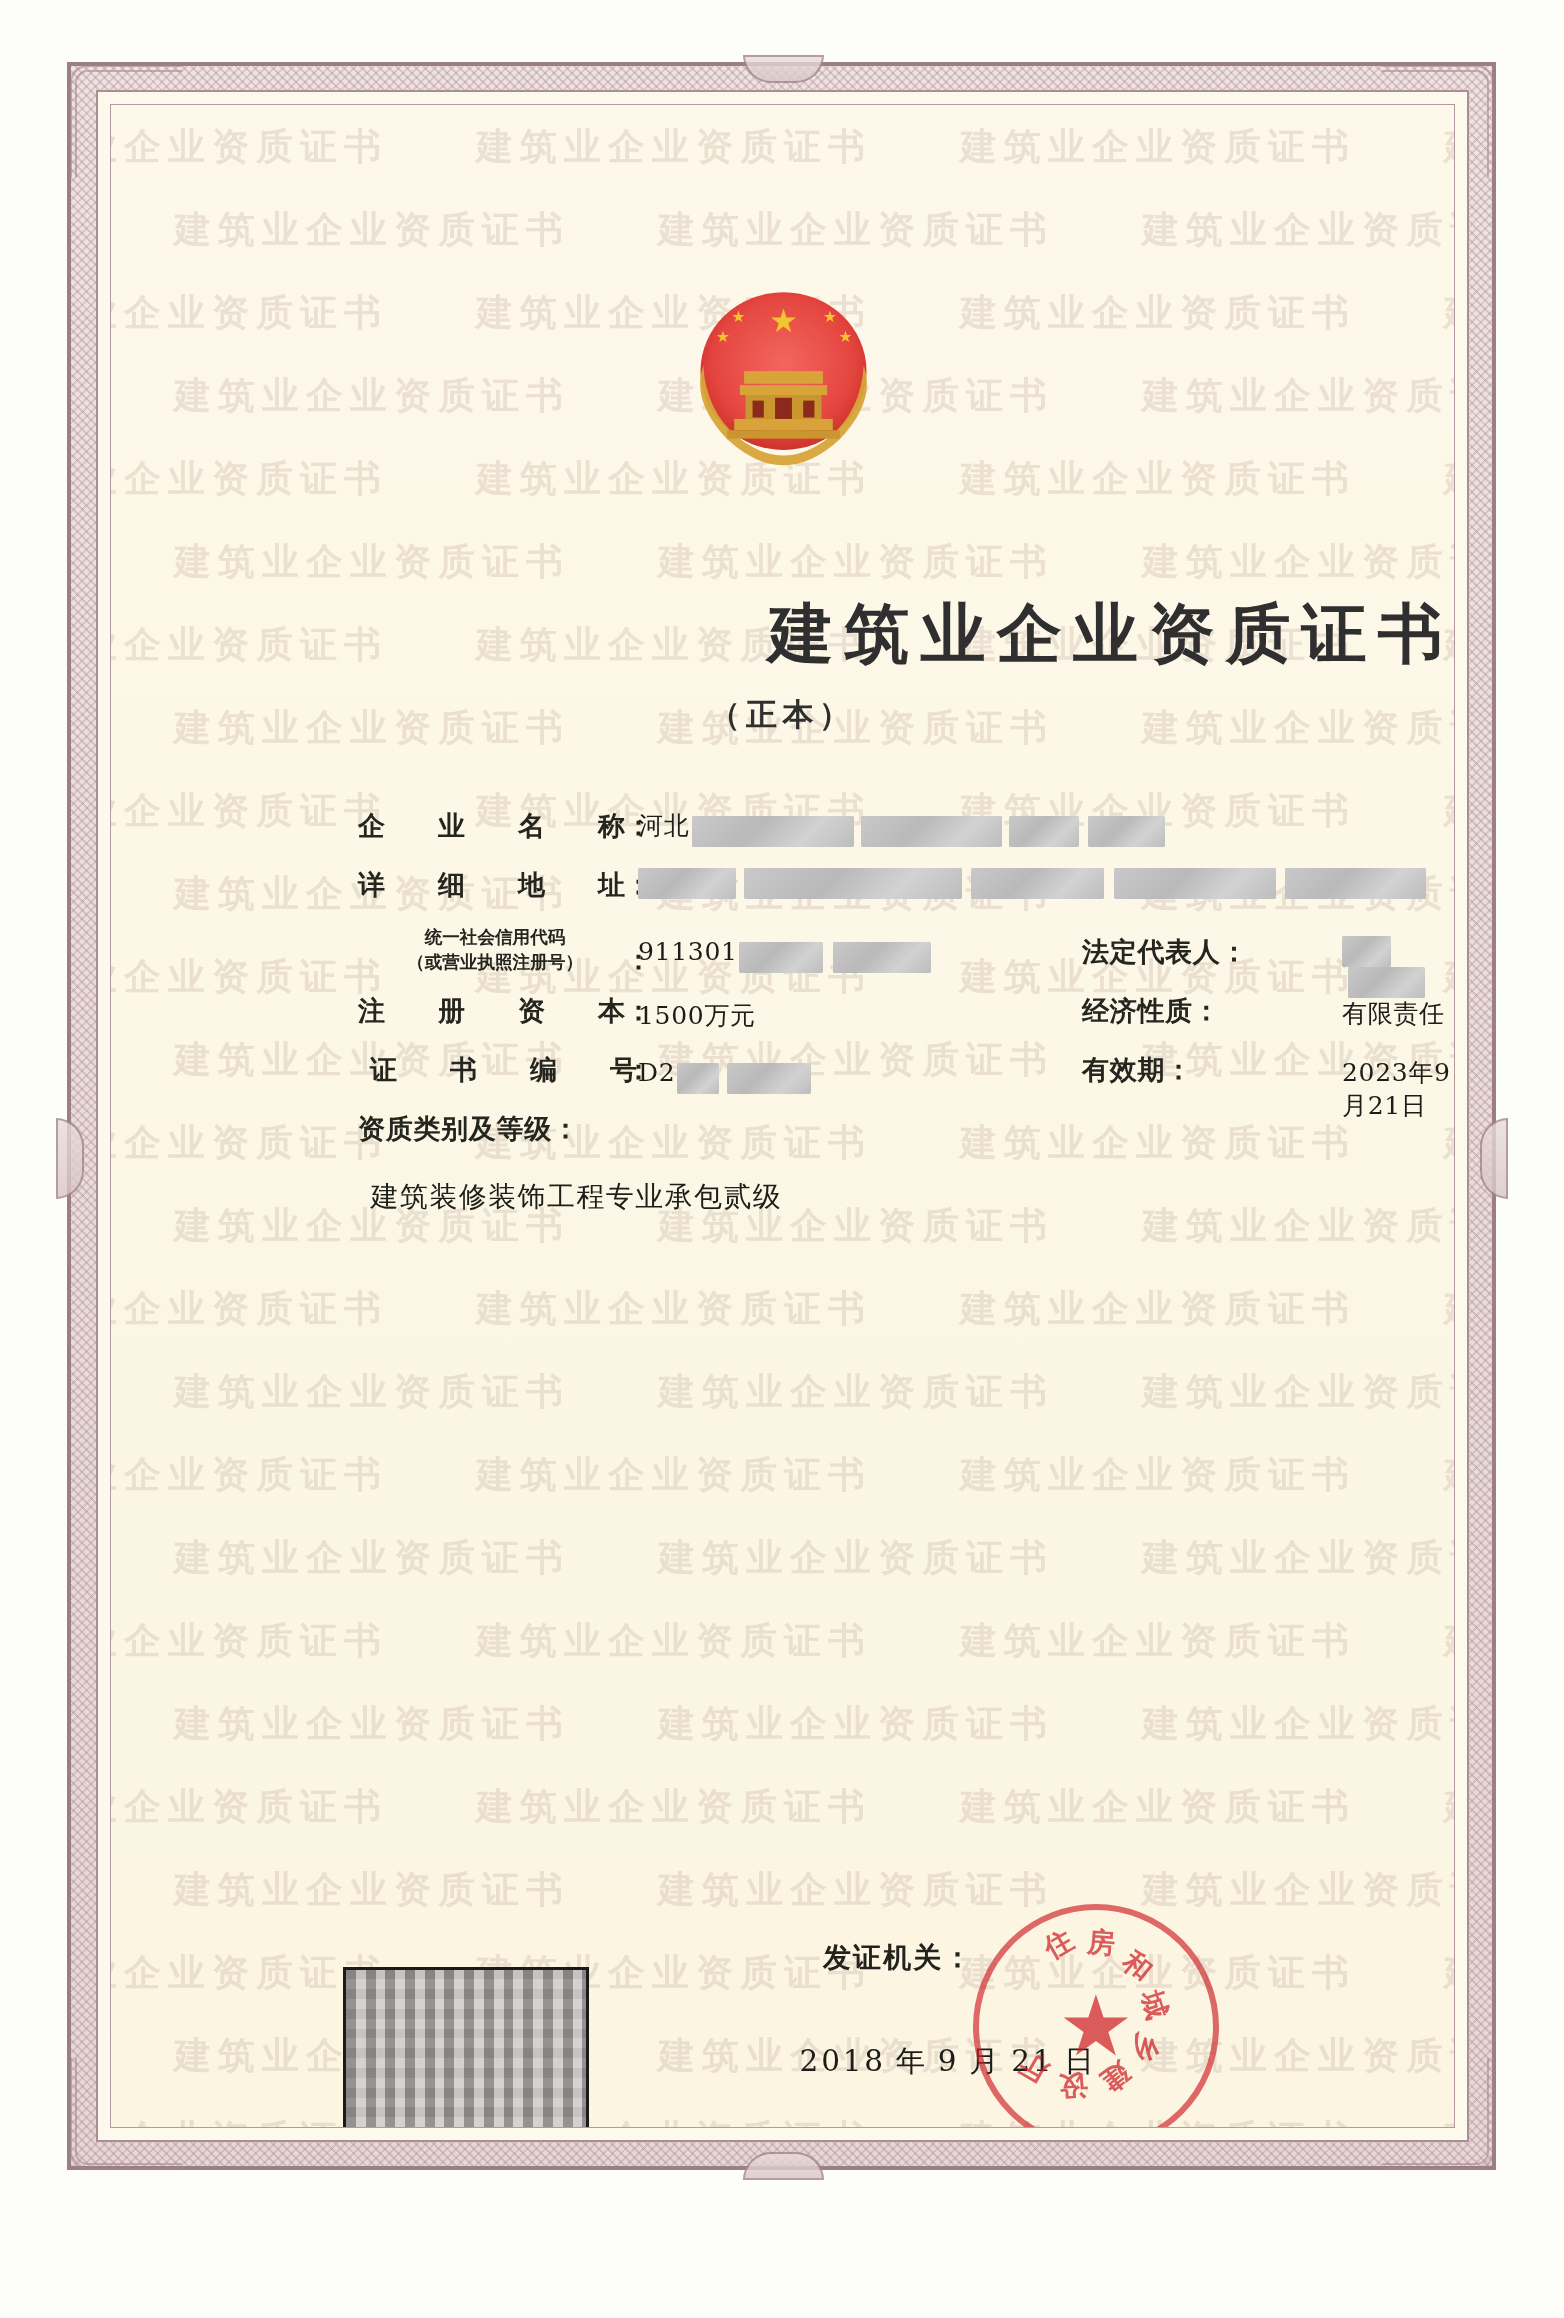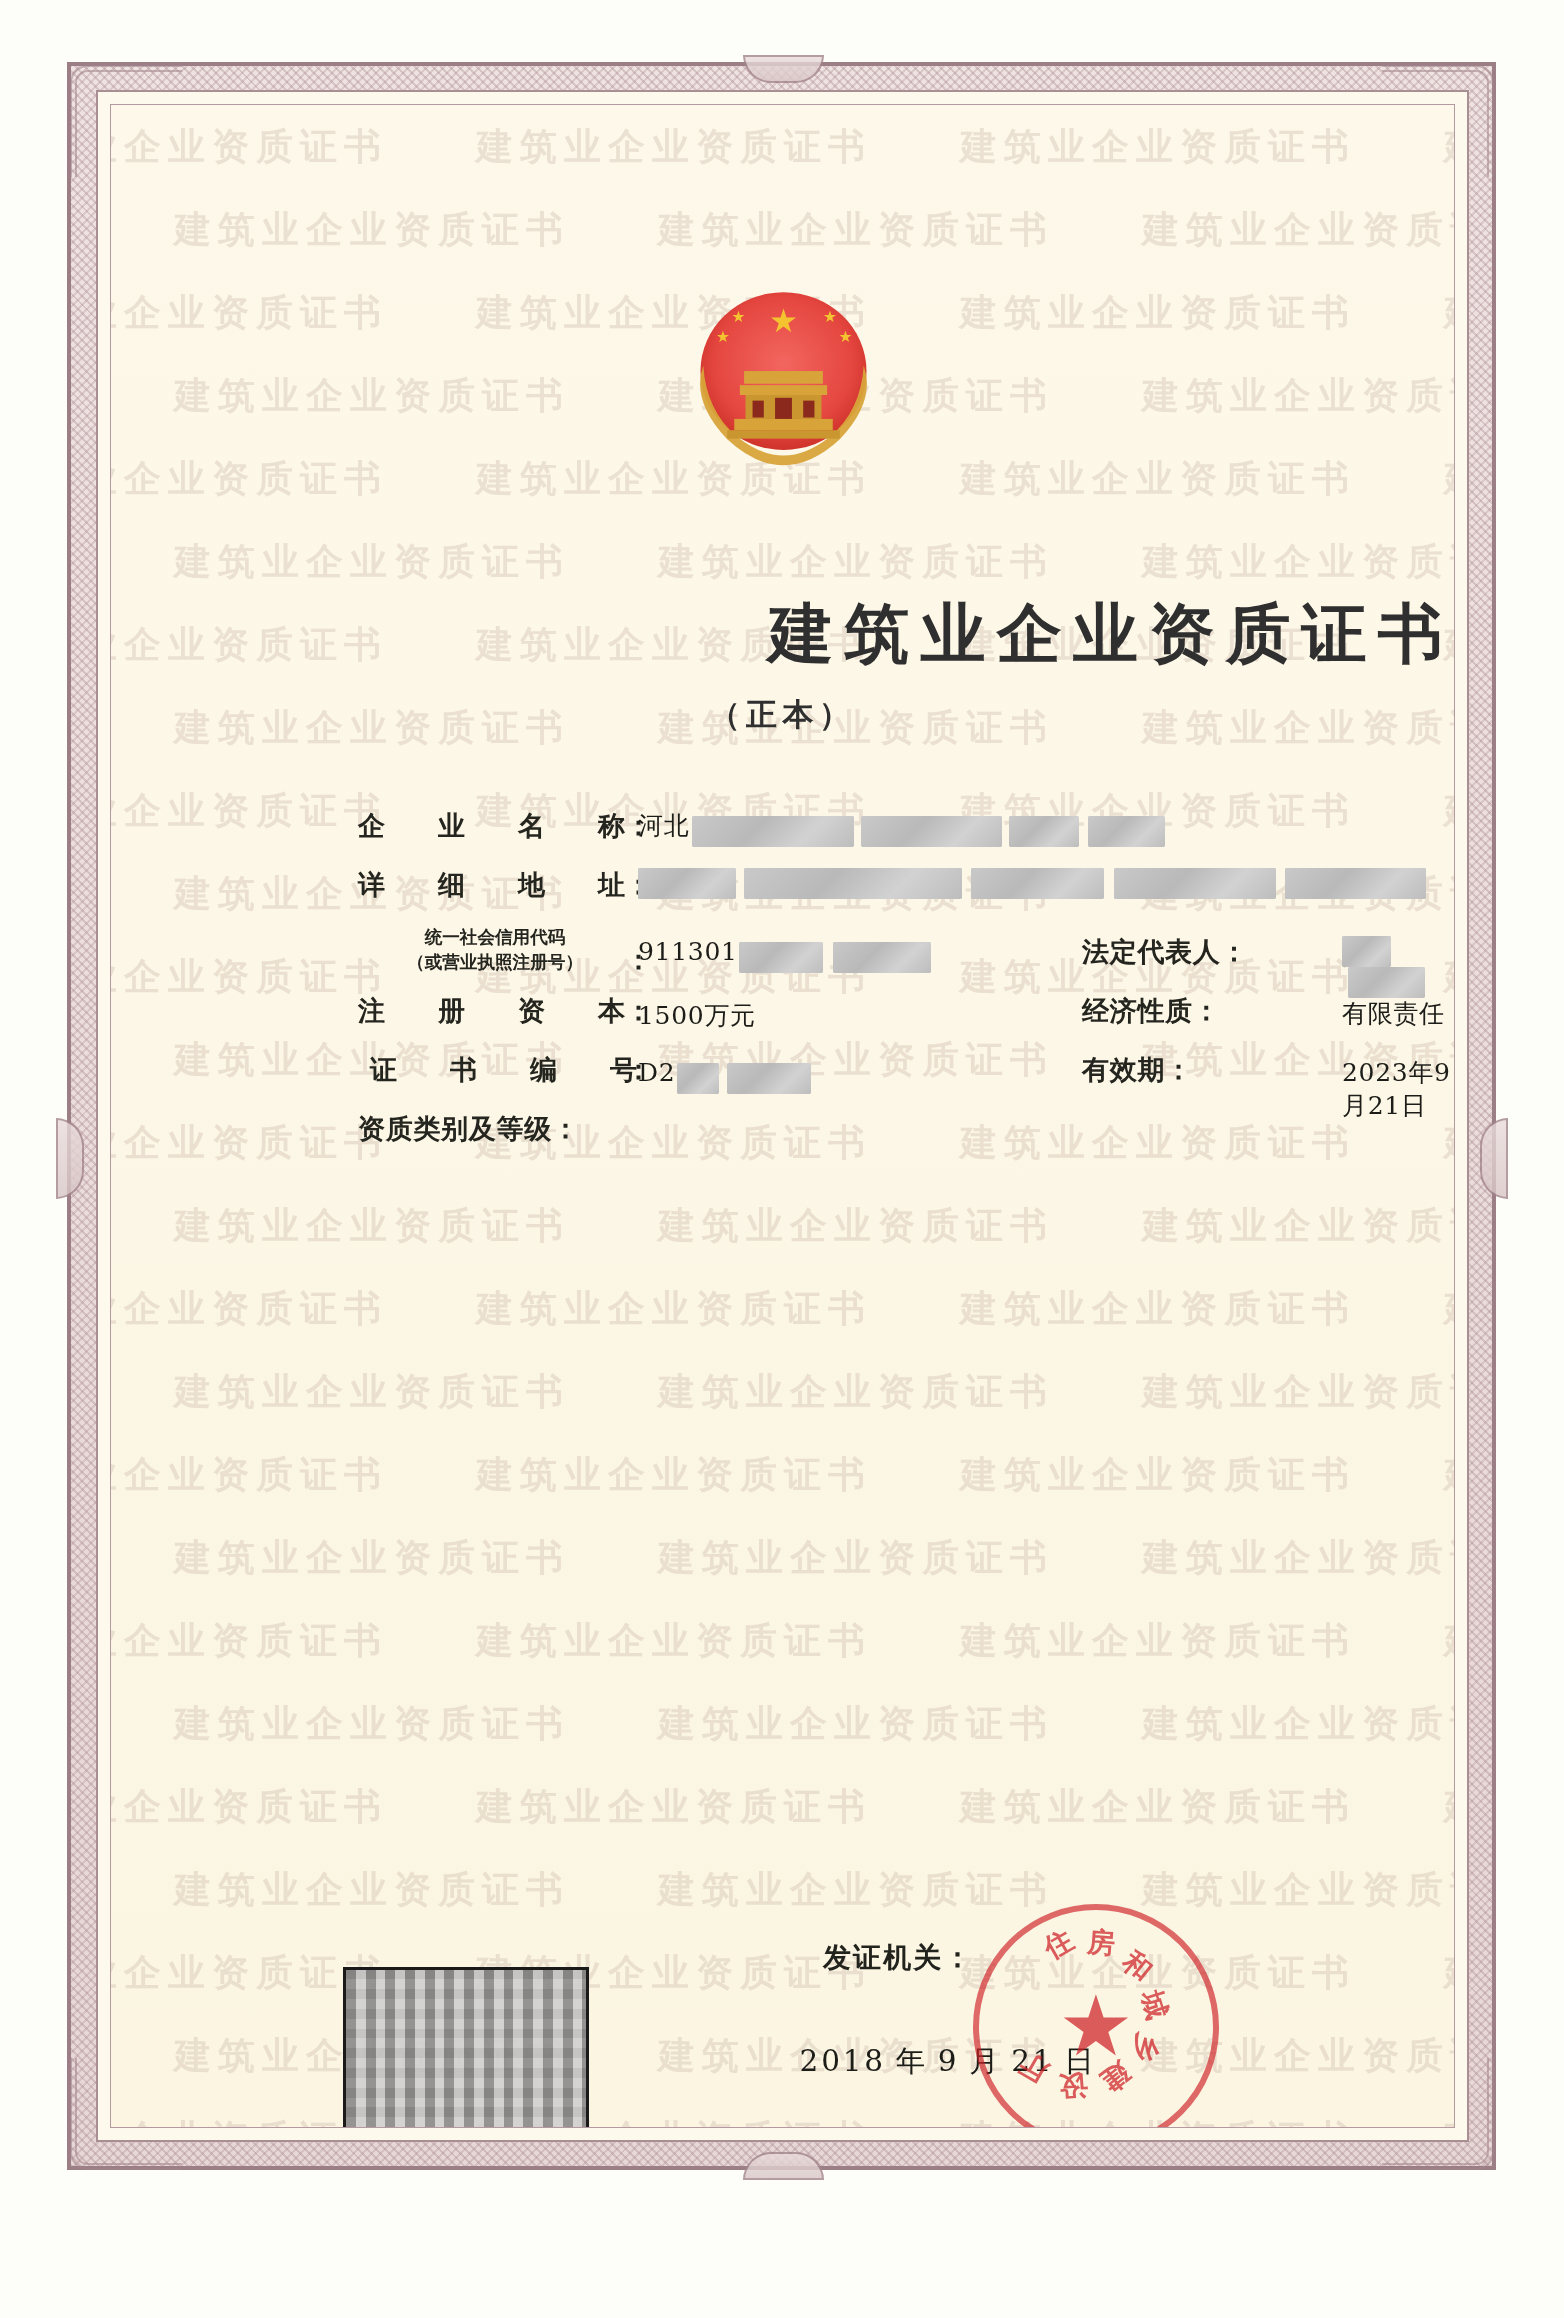--- a/index.html
+++ b/index.html
@@ -485,20 +485,21 @@
         <span class="colon" style="position:absolute;left:267px;top:0;">：</span>
         <span class="val-wrap">
           <span class="val">D2</span><span class="redact" style="width:42px;margin-left:1.4px;"></span><span class="redact" style="width:84px;margin-left:8.4px;"></span>
         </span>
         <span class="lbl2 lbl"><span>有效期</span>：</span>
         <span class="val2 val">2023年9月21日</span>
       </div>
 
       <div class="field-row row-qual">
         <span class="lbl" style="position:absolute;left:0;top:0;"><span>资质类别及等级</span>：</span>
+        <div class="qual-detail">建筑装修装饰工程专业承包贰级</div>
       </div>
     </div>
 
     <div id="qr-code"></div>
 
     <div id="issuer-block">
       <div id="issuer-line">发证机关：</div>
       <div id="issue-date-line">
         <span>2018</span><span class="d">年</span><span>9</span><span class="d">月</span><span>21</span><span class="d">日</span>
       </div>

